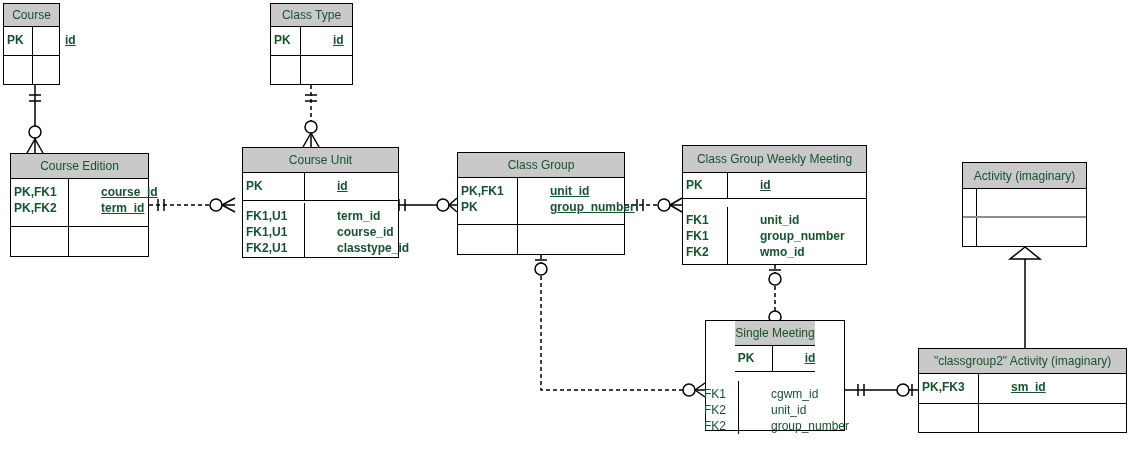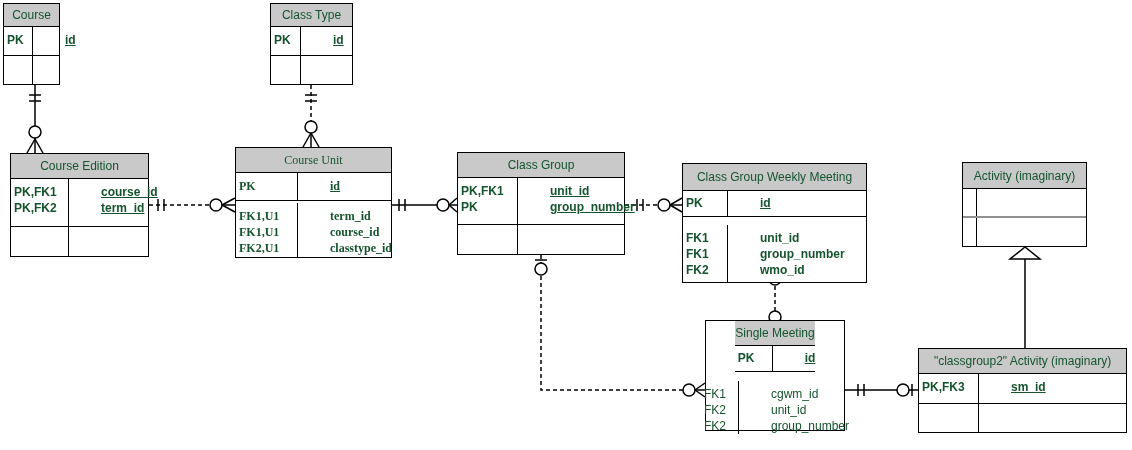--- a/index.html
+++ b/index.html
@@ -155,21 +155,21 @@
         <div class="u">course_id</div>
         <div class="u">term_id</div>
       </div>
     </div>
     <div class="comp last">
         <div class="kc" style="width:58px"></div>
         <div class="nc"></div>
       </div>
   </div>
 
-  <div class="entity" style="left:235px;top:147px;width:157px;height:111px;font-family:Liberation Serif, serif;">
+  <div class="entity" style="left:242px;top:147px;width:157px;height:111px;">
     <div class="hdr" style="height:24px">Course Unit</div>
     <div class="comp" style="height:28px">
       <div class="kc" style="width:62px">
           <div>PK</div>
         </div>
       <div class="nc">
           <div class="u">id</div>
         </div>
     </div>
     <div class="comp last" style="padding-top:2px">
@@ -197,21 +197,21 @@
         <div class="u">unit_id</div>
         <div class="u">group_number</div>
       </div>
     </div>
     <div class="comp last">
         <div class="kc" style="width:60px"></div>
         <div class="nc"></div>
       </div>
   </div>
 
-  <div class="entity" style="left:682px;top:145px;width:185px;height:120px;margin-top:18px;">
+  <div class="entity" style="left:682px;top:145px;width:185px;height:120px;">
     <div class="hdr" style="height:26px">Class Group Weekly Meeting</div>
     <div class="comp" style="height:26px">
       <div class="kc" style="width:45px;padding-top:4px">
           <div>PK</div>
         </div>
       <div class="nc" style="padding-top:4px">
           <div class="u">id</div>
         </div>
     </div>
     <div class="comp last" style="padding-top:8px">

